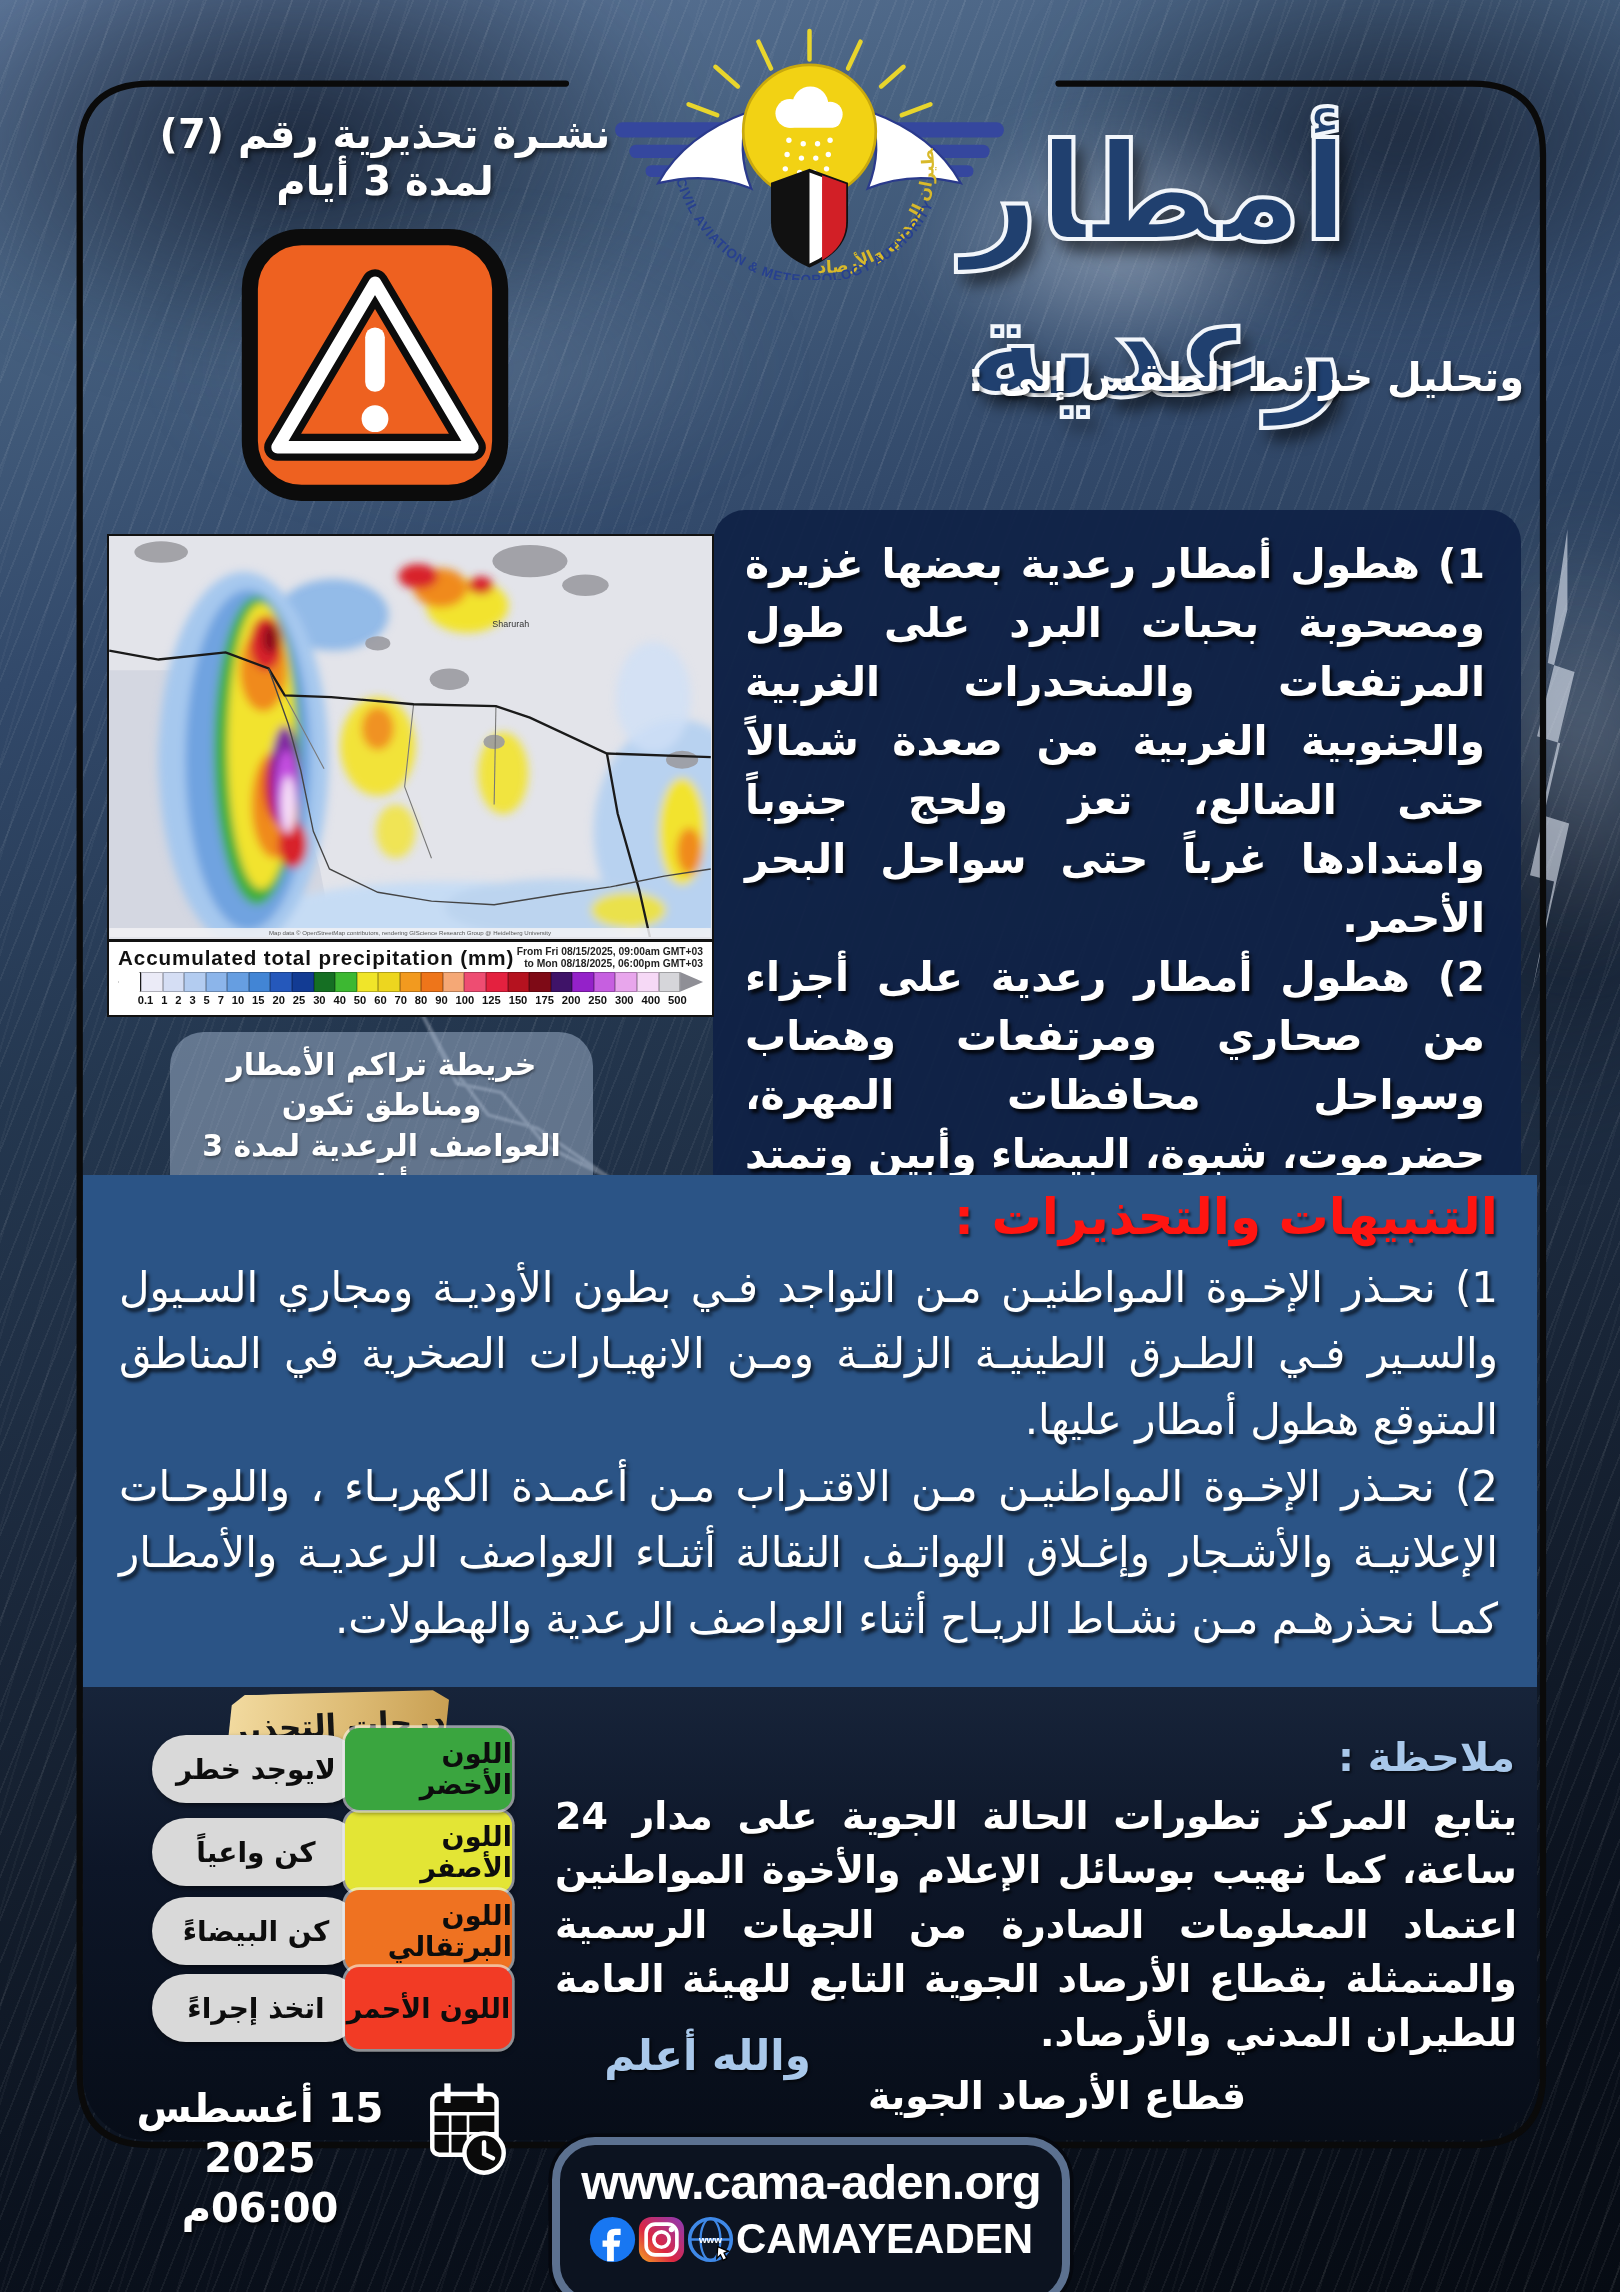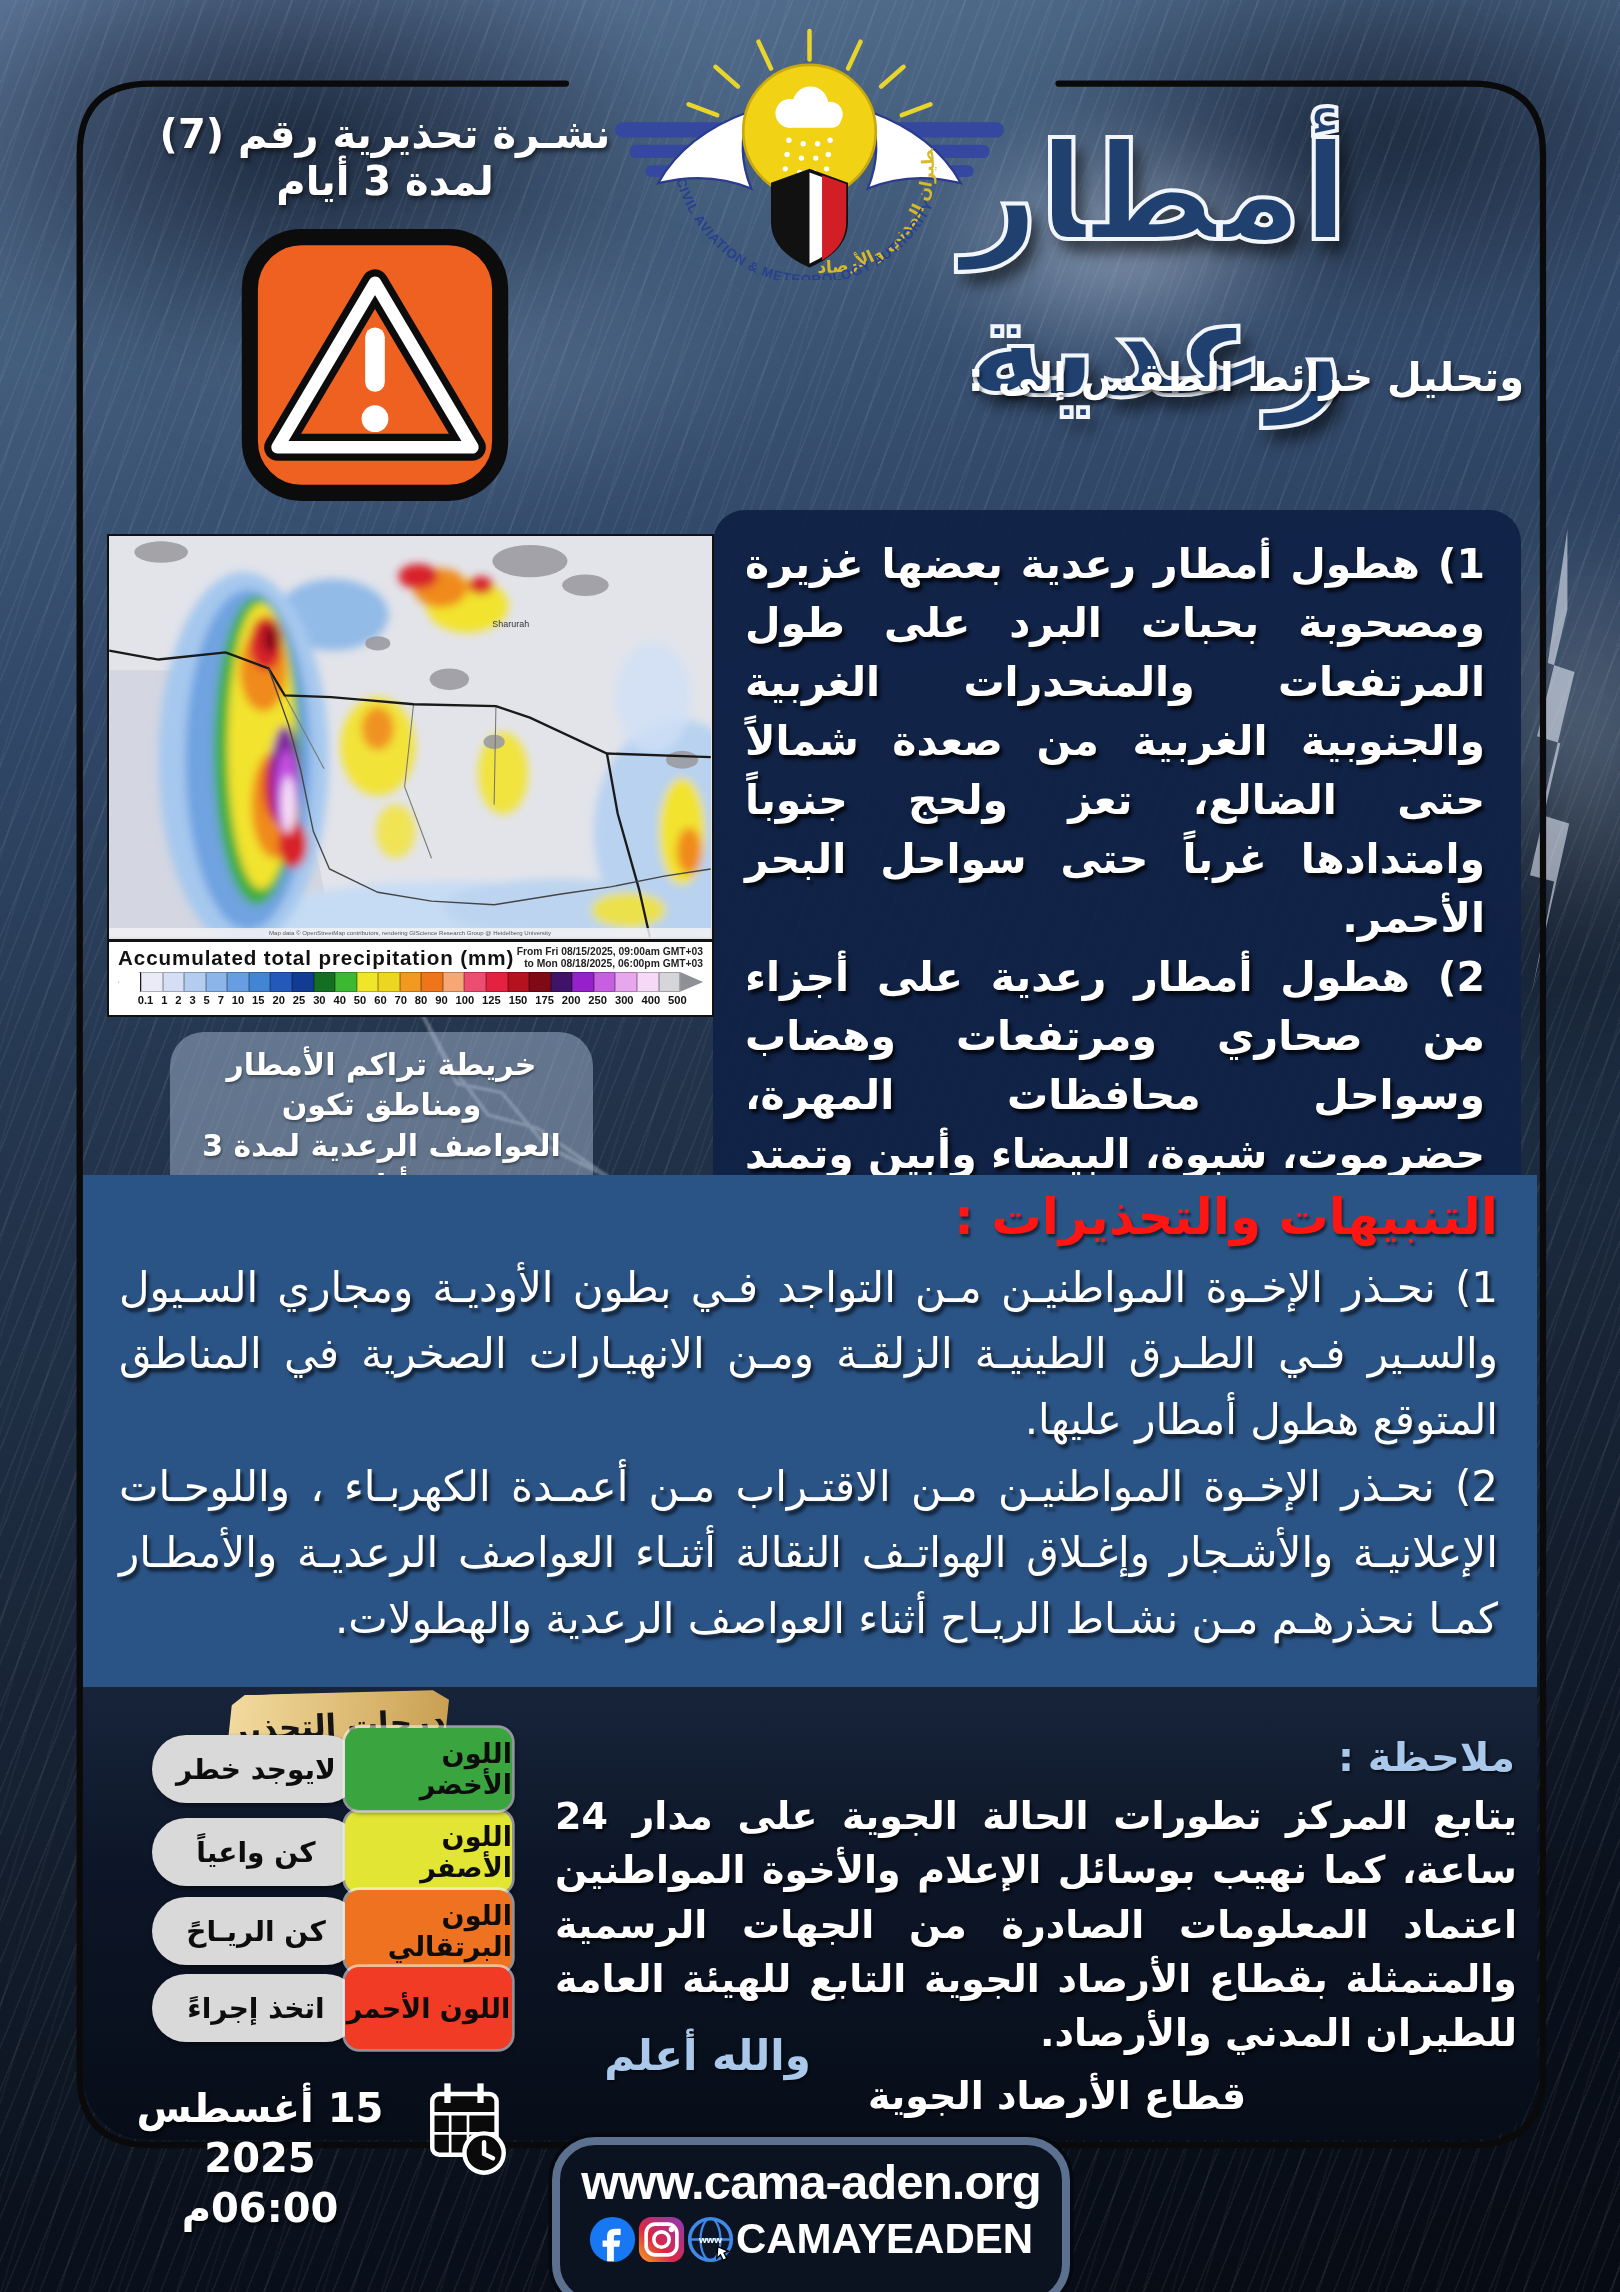--- a/index.html
+++ b/index.html
@@ -349,21 +349,21 @@
 
   <div class="level-row" style="top:1811px;">
     <div class="level-pill ar">كن واعياً</div>
     <div class="level-box ar" style="background: rgb(227, 229, 53);">اللون الأصفر</div>
   </div>
   <div class="level-row" style="top:1728px;">
     <div class="level-pill ar">لايوجد خطر</div>
     <div class="level-box ar" style="background: rgb(58, 165, 63);">اللون الأخضر</div>
   </div>
   <div class="level-row" style="top:1890px;">
-    <div class="level-pill ar">كن الريـاحً</div>
+    <div class="level-pill ar">كن البيضاءً</div>
     <div class="level-box ar" style="background: rgb(239, 114, 33);">اللون البرتقالي</div>
   </div>
   <div class="level-row" style="top:1967px;">
     <div class="level-pill ar">اتخذ إجراءً</div>
     <div class="level-box ar" style="background: rgb(242, 59, 37);">اللون الأحمر</div>
   </div>
 
   <div class="abs note-heading ar">ملاحظة :</div>
   <div class="abs note-body ar">يتابع المركز تطورات الحالة الجوية على مدار 24 ساعة، كما نهيب بوسائل الإعلام والأخوة المواطنين اعتماد المعلومات الصادرة من الجهات الرسمية والمتمثلة بقطاع الأرصاد الجوية التابع للهيئة العامة للطيران المدني والأرصاد.</div>
   <div class="abs note-closing ar">والله أعلم</div>

